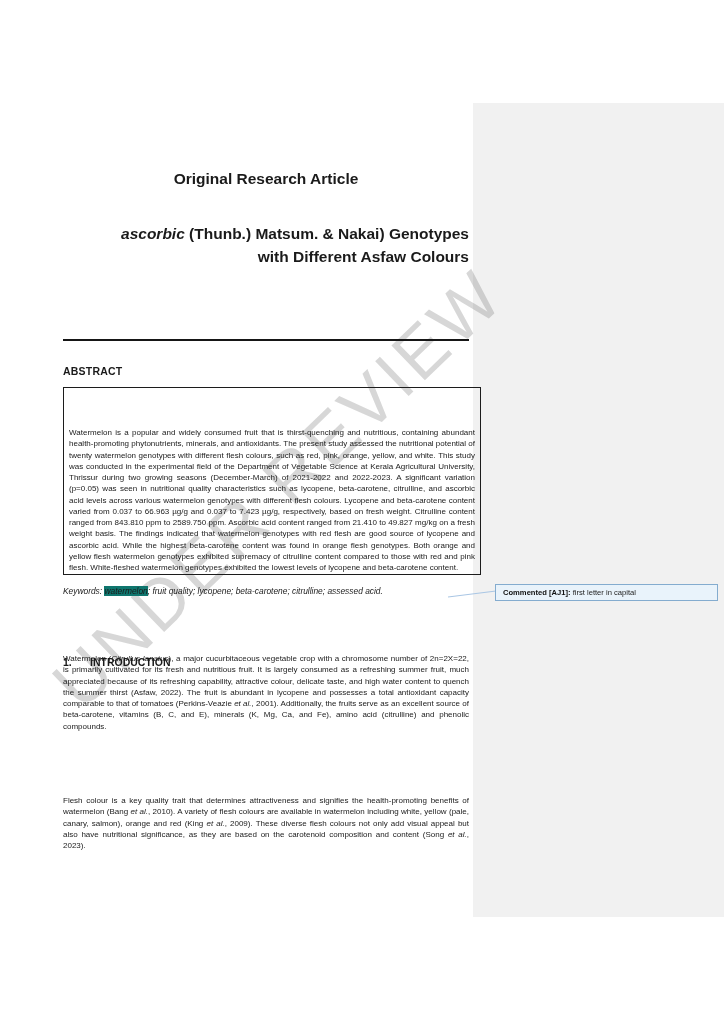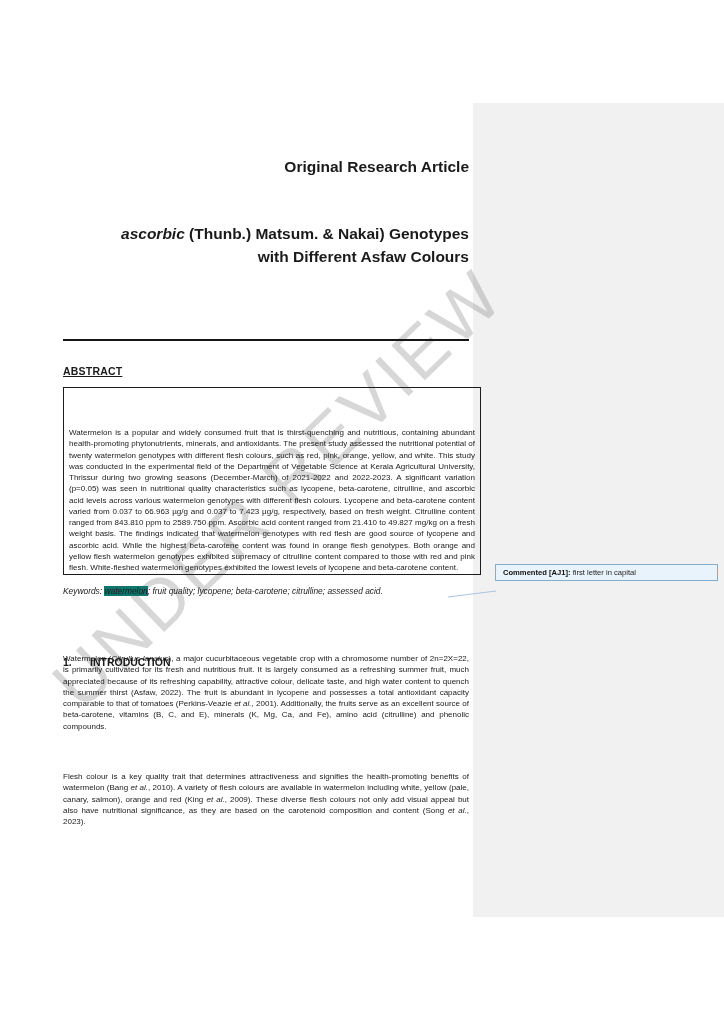--- a/index.html
+++ b/index.html
@@ -14,21 +14,21 @@
   }
   
   .watermark{
     position:absolute;left:-30px;top:448px;width:620px;height:86px;
     text-align:center;font-size:70px;font-weight:400;letter-spacing:4px;
     color:rgba(110,110,110,0.28);transform:rotate(-44deg);
     white-space:nowrap;pointer-events:none;user-select:none;
   }
   .content{position:absolute;left:63px;width:406px;}
   .article-type{
-    top:158px;text-align:right;font-size:15.5px;font-weight:bold;
+    top:170px;text-align:center;font-size:15.5px;font-weight:bold;
   }
   .paper-title{
     top:222px;text-align:right;font-size:15.5px;font-weight:bold;line-height:23px;
   }
   .title-rule{
     position:absolute;left:63px;top:339px;width:406px;height:0;
     border-top:2.5px solid #161616;
   }
   .abstract-heading{
     top:365px;font-size:10.5px;font-weight:bold;letter-spacing:.2px;
@@ -41,28 +41,28 @@
     font-size:8px;line-height:11.25px;text-align:justify;margin-top:35px;
   }
   .keywords-line{
     top:586px;font-size:8.4px;line-height:11px;
   }
   .section-heading{
     top:656px;font-size:10.5px;font-weight:bold;
   }
   .section-heading .sec-num{display:inline-block;width:27px;}
   .para-1{top:618px;}
-  .para-2{top:736px;}
+  .para-2{top:760px;}
   
   .it{font-style:italic}
   .bd{font-weight:normal}
   .hl{background:#0f766e}
   
   .comment-balloon{
-    position:absolute;left:495px;top:564px;width:223px;height:17px;
+    position:absolute;left:495px;top:584px;width:223px;height:17px;
     background:#e9f3fb;border:1px solid #84accf;border-radius:0;
     font-size:7.6px;line-height:15px;padding:0 0 0 7px;box-sizing:border-box;
     white-space:nowrap;overflow:hidden;color:#222;
   }
   .comment-balloon .c-label{font-weight:bold;color:#111;}
   .comment-connector{position:absolute;left:440px;top:584px;width:58px;height:18px;}
 </style>
 </head>
 <body>
 
@@ -74,21 +74,21 @@
 
   <div class="content article-type" style="position:absolute;">Original Research Article</div>
 
   <div class="content paper-title" style="position:absolute;">
     <div><span class="it">ascorbic</span><span> (Thunb.) Matsum. &amp; Nakai) Genotypes</span></div>
     <div><span>with Different Asfaw Colours</span></div>
   </div>
 
   <div class="title-rule"></div>
 
-  <div class="content abstract-heading" style="position:absolute;text-decoration:underline;">ABSTRACT</div>
+  <div class="content abstract-heading" style="position:absolute;">ABSTRACT</div>
 
   <div class="content abstract-box" style="position:absolute;">
     <div class="body-text">Watermelon is a popular and widely consumed fruit that is thirst-quenching and nutritious, containing abundant health-promoting phytonutrients, minerals, and antioxidants. The present study assessed the nutritional potential of twenty watermelon genotypes with different flesh colours, such as red, pink, orange, yellow, and white. This study was conducted in the experimental field of the Department of Vegetable Science at Kerala Agricultural University, Thrissur during two growing seasons (December-March) of 2021-2022 and 2022-2023. A significant variation (p=0.05) was seen in nutritional quality characteristics such as lycopene, beta-carotene, citrulline, and ascorbic acid levels across various watermelon genotypes with different flesh colours. Lycopene and beta-carotene content varied from 0.037 to 66.963 µg/g and 0.037 to 7.423 µg/g, respectively, based on fresh weight. Citrulline content ranged from 843.810 ppm to 2589.750 ppm. Ascorbic acid content ranged from 21.410 to 49.827 mg/kg on a fresh weight basis. The findings indicated that watermelon genotypes with red flesh are good source of lycopene and ascorbic acid. While the highest beta-carotene content was found in orange flesh genotypes. Both orange and yellow flesh watermelon genotypes exhibited supremacy of citrulline content compared to those with red and pink flesh. White-fleshed watermelon genotypes exhibited the lowest levels of lycopene and beta-carotene content.</div>
   </div>
 
   <div class="content keywords-line" style="position:absolute;"><span class="it bd">Keywords:</span><span class="it"> </span><span class="it hl">watermelon</span><span class="it">; fruit quality; lycopene; beta-carotene; citrulline; assessed acid.</span></div>
 
   <div class="content section-heading" style="position:absolute;">
     <span class="sec-num">1.</span><span>INTRODUCTION</span>
   </div>

